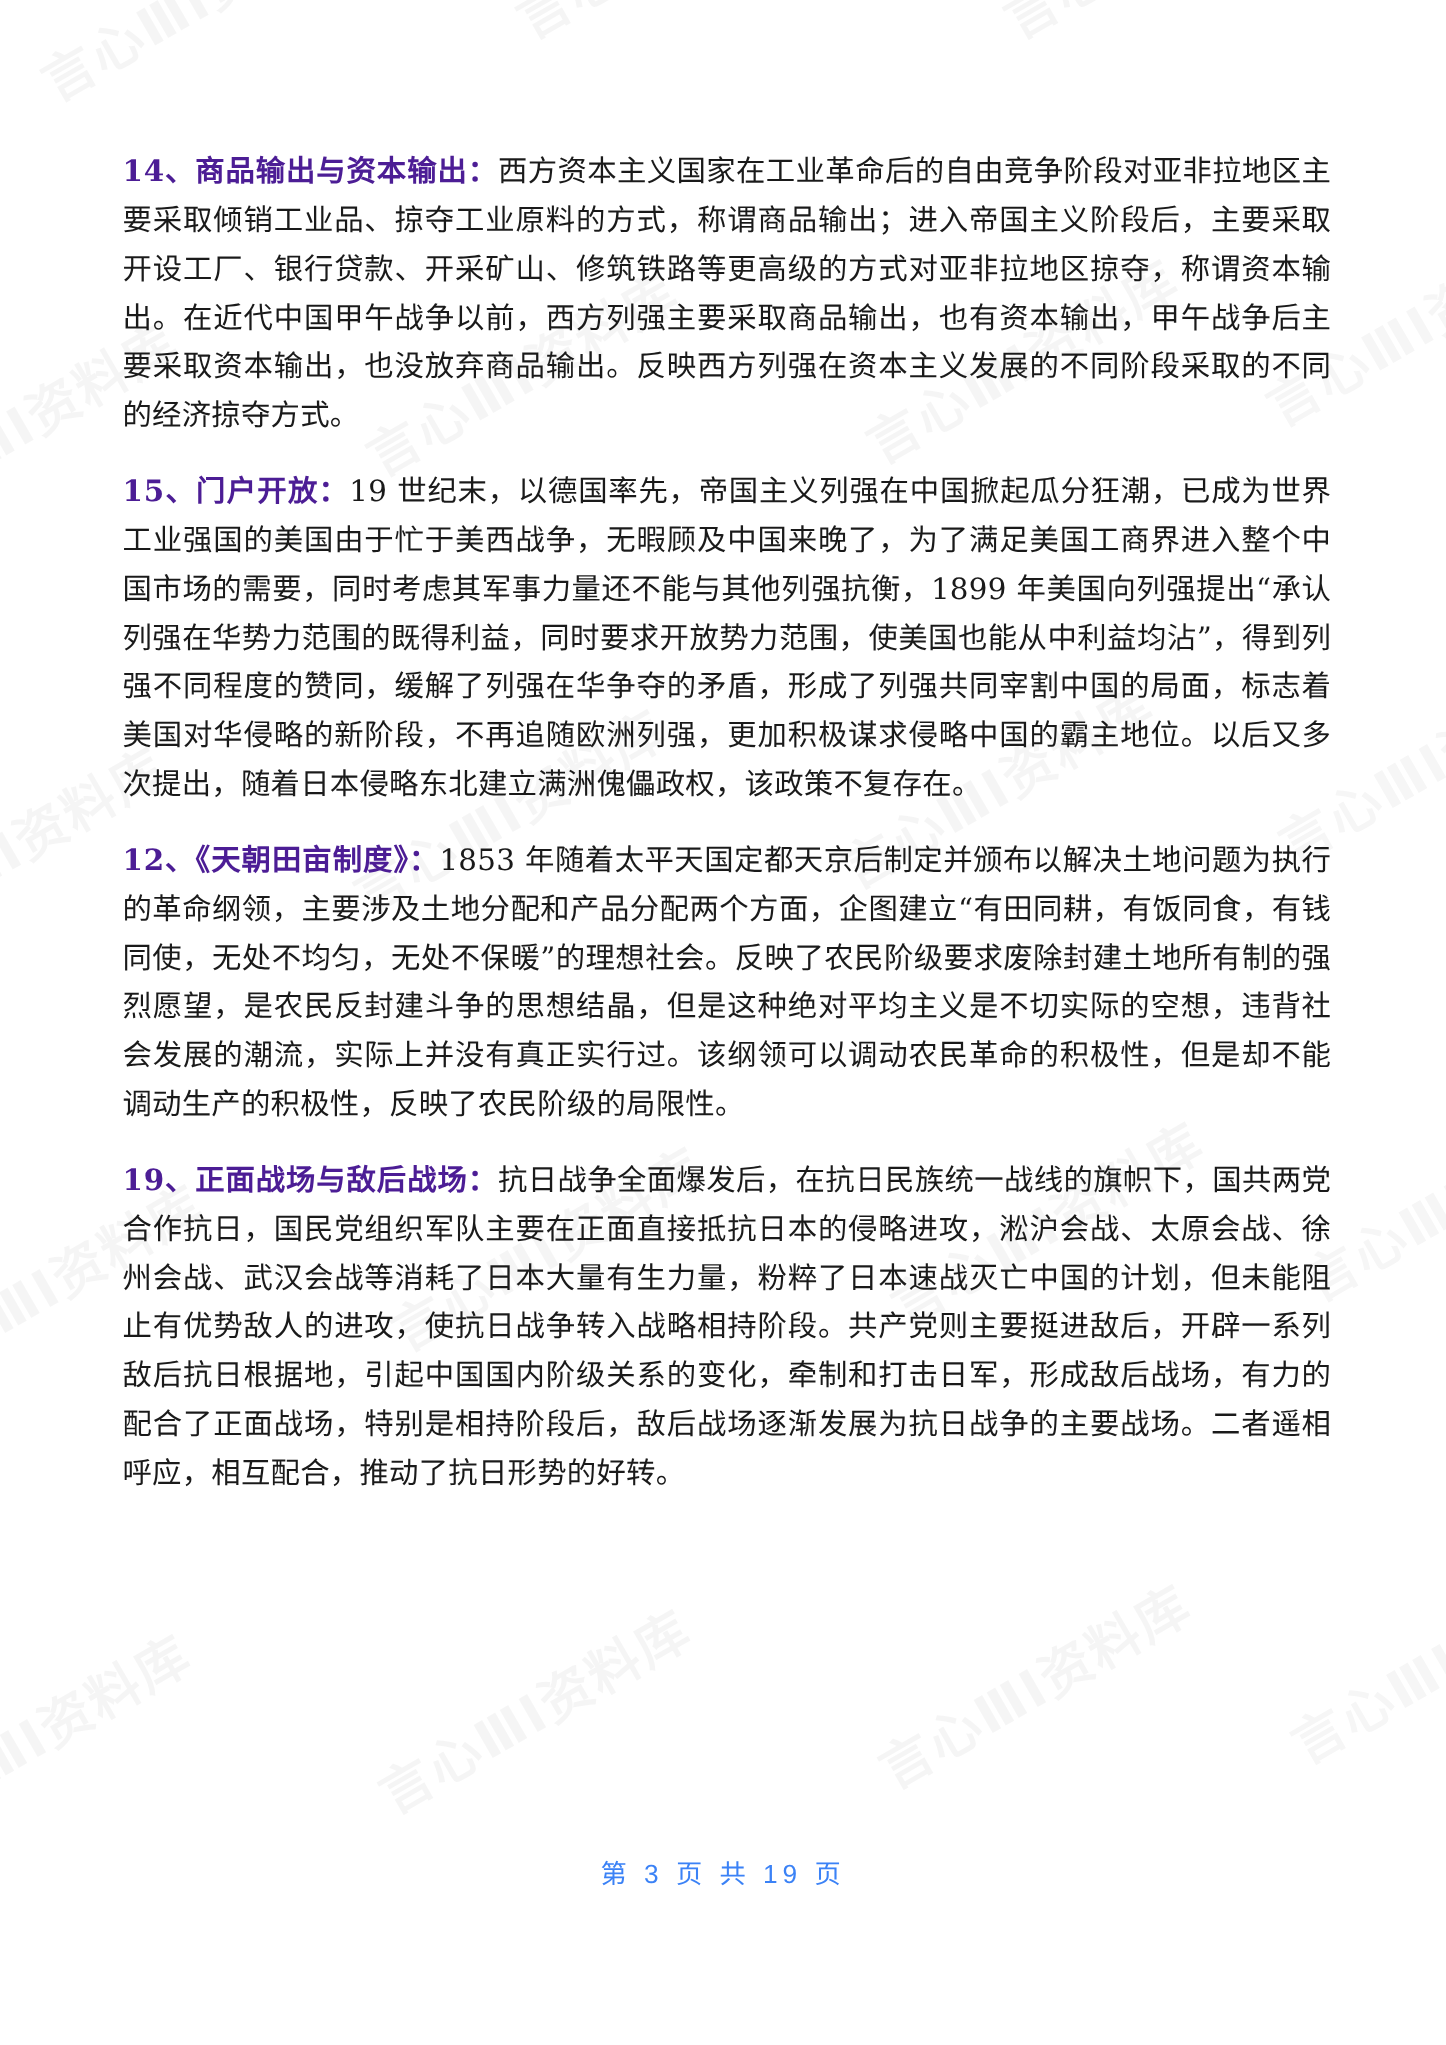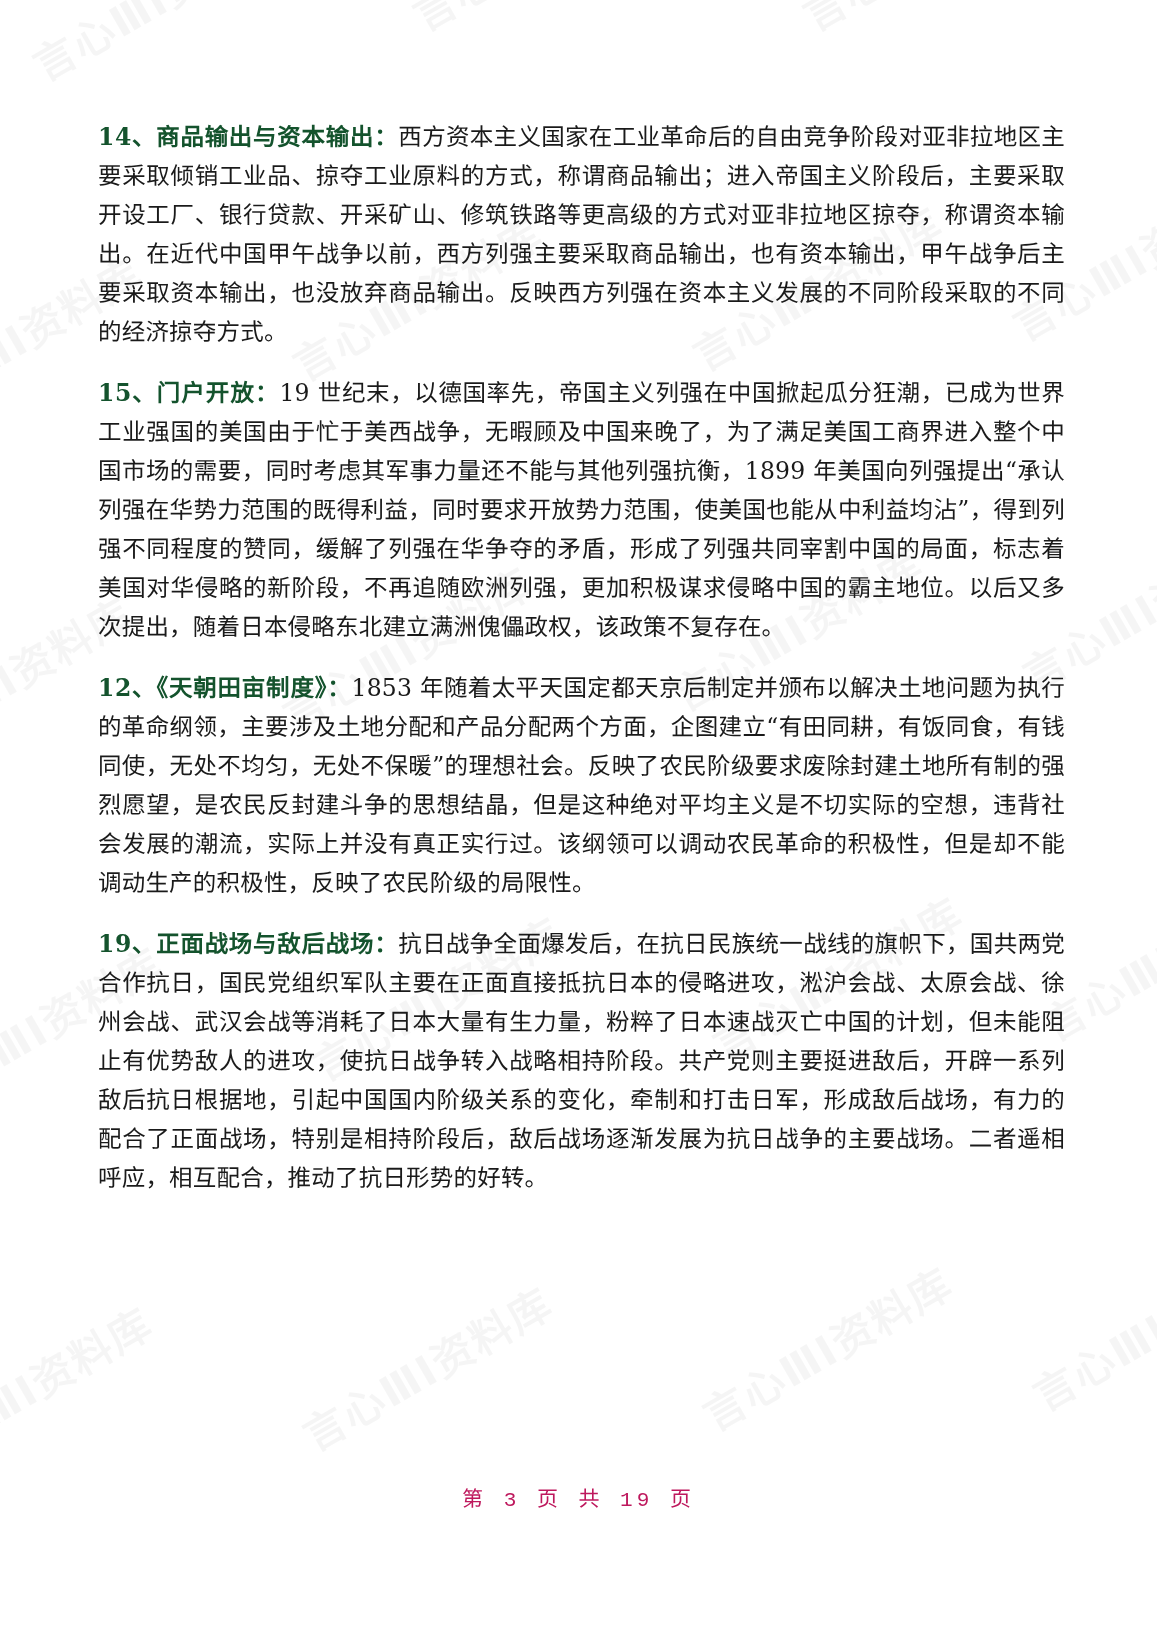--- a/index.html
+++ b/index.html
@@ -53,34 +53,34 @@
     font-size: 23.5px;
     line-height: 39px;
     color: #1a1a1a;
     text-align: justify;
     text-justify: inter-ideograph;
     text-indent: 0;
     letter-spacing: 0.2px;
   }
   .para .lead {
     font-weight: 700;
-    color: #14532d;
+    color: #4c1d95;
     letter-spacing: 0.6px;
   }
 
   .footer {
     position: absolute;
     left: 0;
     right: 0;
     top: 1482px;
     text-align: center;
     z-index: 2;
-    font-family: Liberation Mono, monospace;
+    font-family: Liberation Sans, sans-serif;
     font-size: 21px;
-    color: #be185d;
+    color: #3b82f6;
     letter-spacing: 4px;
   }
 </style>
 </head>
 <body>
 
 <div class="page">
 
   <div class="watermark-layer">
     <div class="wm" style="left:20px;  top:40px;">言心ⅢⅠ资料库</div>

